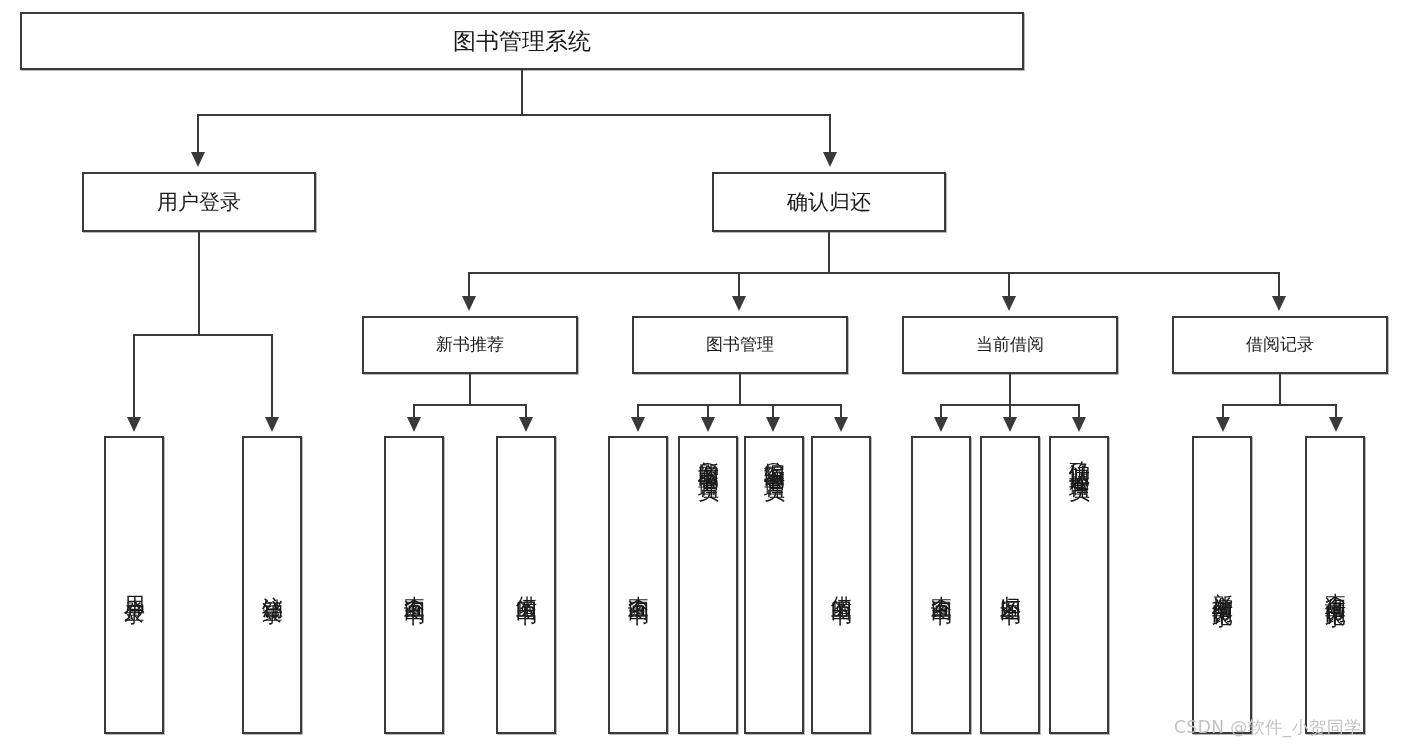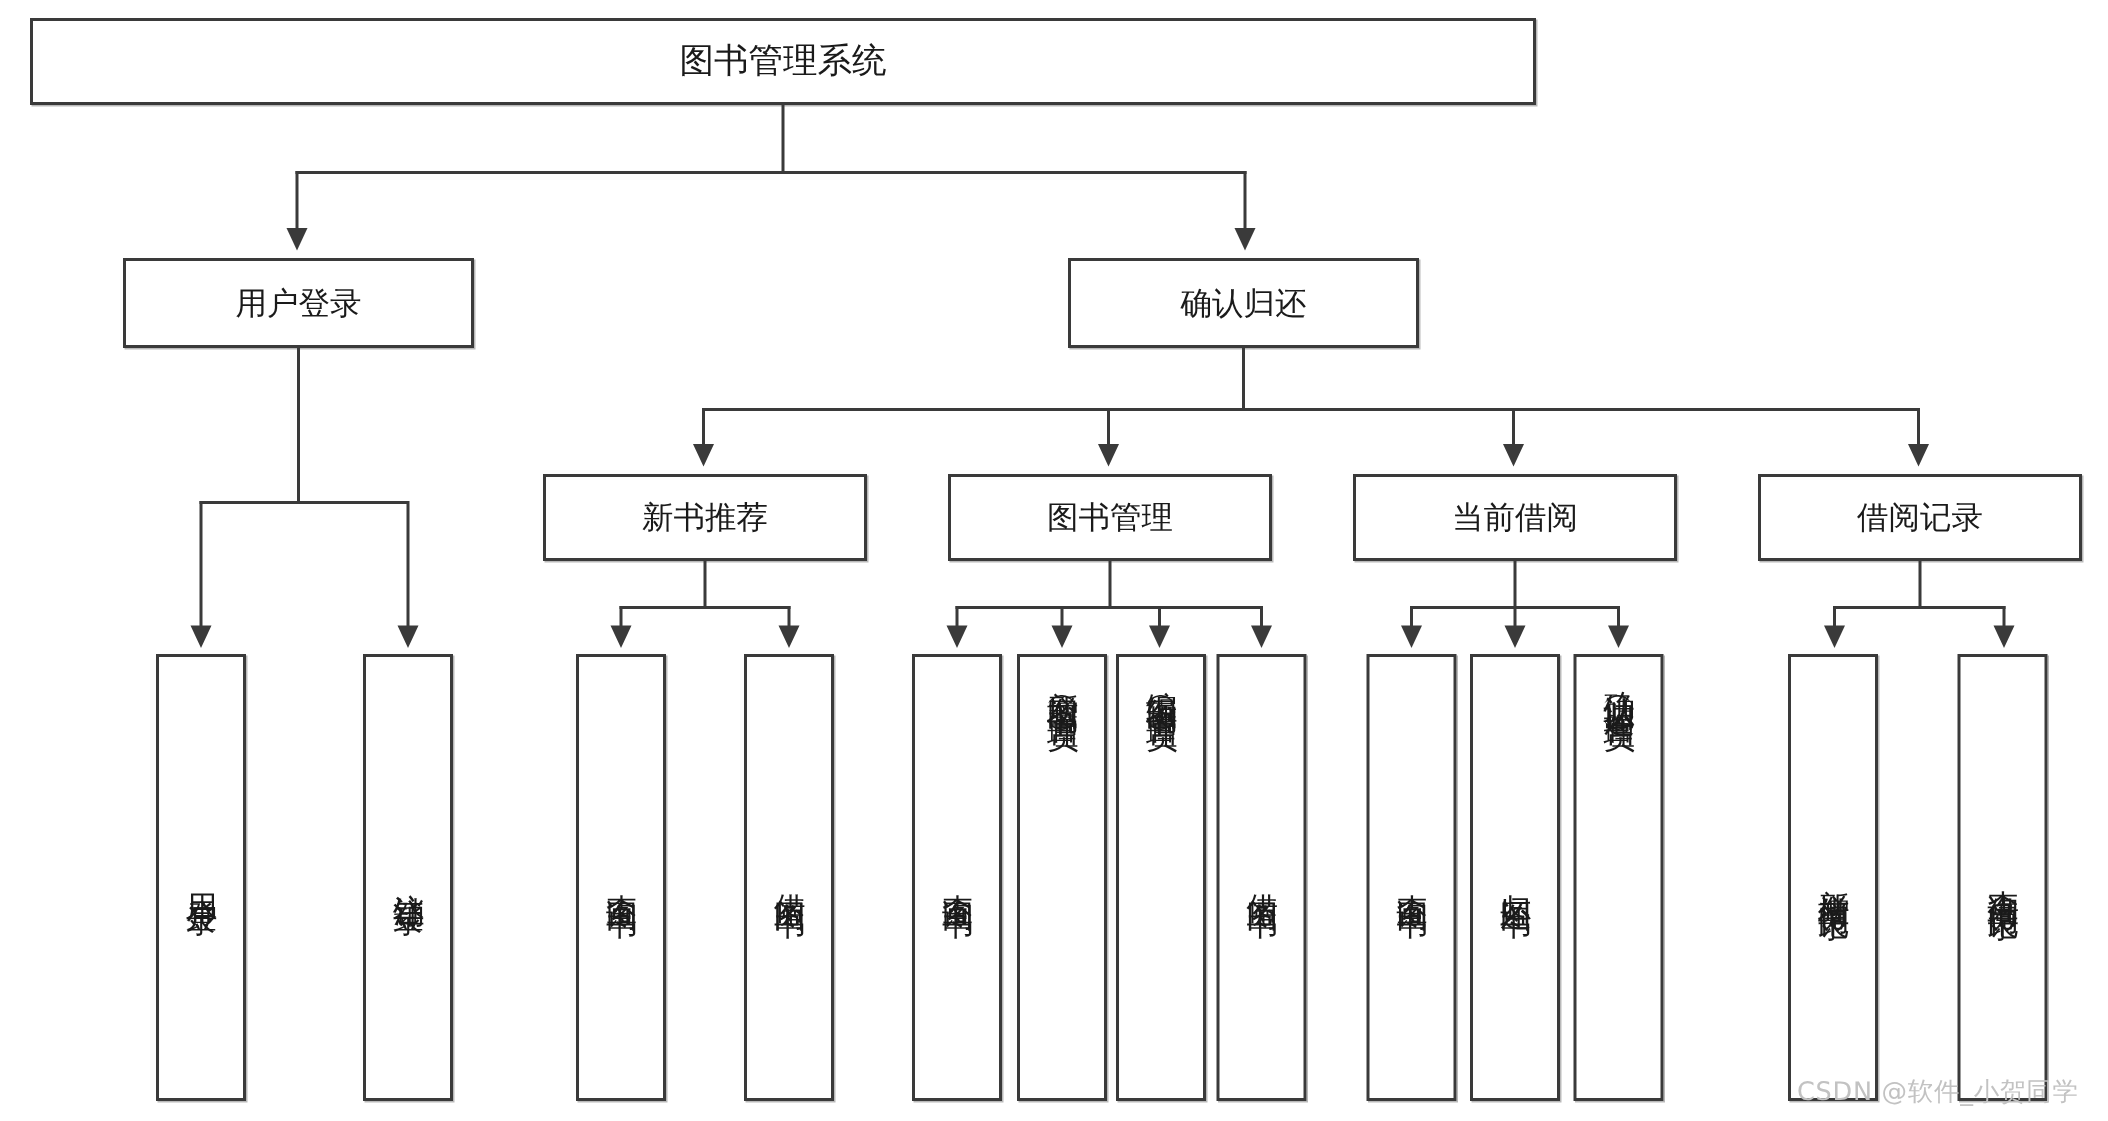--- a/index.html
+++ b/index.html
@@ -33,21 +33,21 @@
   .node-label {
     display: block;
     text-align: center;
     line-height: 1.15;
     white-space: nowrap;
   }
   
   .lvl-root .node-label { font-size: 23px; }
   
   .lvl-2 .node-label { font-size: 21px; }
-  .lvl-3 .node-label { font-size: 21px; }
+  .lvl-3 .node-label { font-size: 17px; }
   
   .leaf {
     align-items: flex-start;
     justify-content: center;
     padding-top: 6px;
   }
   .leaf .node-label {
     writing-mode: vertical-rl;
     text-orientation: upright;
     -webkit-text-orientation: upright;
@@ -217,15 +217,15 @@
     <span class="node-label">确认归还（管理员）</span>
   </div>
 
   <div class="node shadowed leaf center-v" style="left:1192px; top:436px; width:60px; height:298px;">
     <span class="node-label">新增借阅记录</span>
   </div>
   <div class="node shadowed leaf center-v" style="left:1305px; top:436px; width:60px; height:298px;">
     <span class="node-label">查询借阅记录</span>
   </div>
 
-  <div class="watermark" style="left:1174px; top:716px;margin-left:24px;">CSDN @软件_小贺同学</div>
+  <div class="watermark" style="left:1174px; top:716px;">CSDN @软件_小贺同学</div>
 
 </div>
 
 </body></html>

